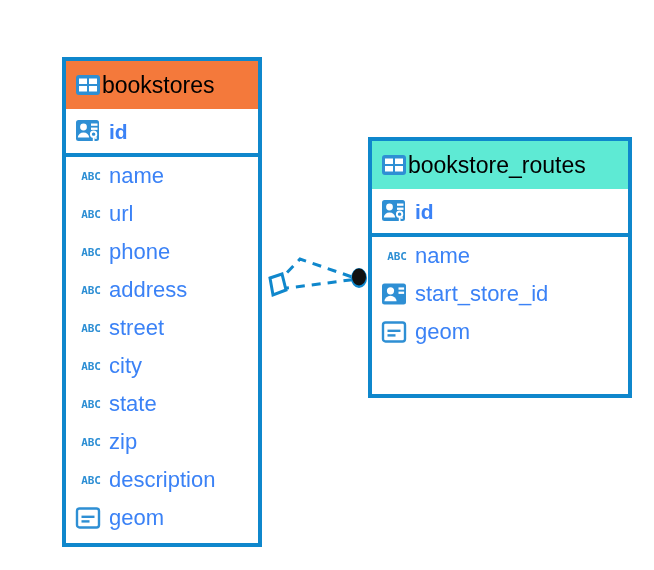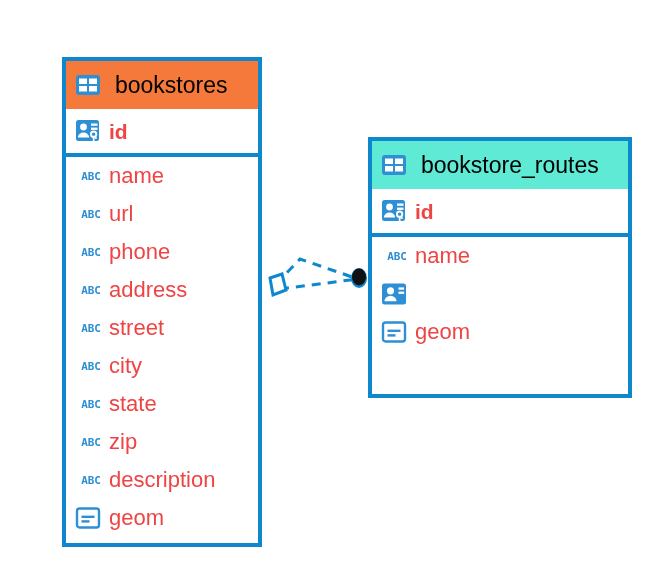--- a/index.html
+++ b/index.html
@@ -40,21 +40,21 @@
     width: 264px;
     height: 261px;
   }
 
   .entity-header {
     box-sizing: border-box;
     height: 48px;
     display: flex;
     align-items: center;
     padding-left: 9px;
-    gap: 14px;
+    gap: 1px;
   }
   .entity-header.accent-orange { background: #f4793b; }
   .entity-header.accent-gray   { background: #5eead4; }
 
   .entity-title {
     font-size: 23px;
     color: #000000;
     line-height: 1;
     white-space: nowrap;
   }
@@ -69,21 +69,21 @@
     height: 38px;
     display: flex;
     align-items: center;
     padding-left: 9px;
     gap: 8px;
   }
   .pk-section .field-row { height: 44px; }
 
   .field-label {
     font-size: 22px;
-    color: #ef4444;
+    color: #3b82f6;
     line-height: 1;
     white-space: nowrap;
   }
   .field-label.pk {
     font-weight: bold;
     font-size: 21px;
   }
 
   
   .icon {
@@ -292,20 +292,21 @@
       <div class="field-row">
         <span class="icon icon-fk">
           <svg viewBox="0 0 26 24" width="26" height="24" xmlns="http://www.w3.org/2000/svg">
             <rect x="1" y="1.5" width="24" height="21" rx="2.5" ry="2.5" fill="#2e8fd4"></rect>
             <circle cx="9.5" cy="8.8" r="3.6" fill="#ffffff"></circle>
             <path d="M3.4 19.2 a6.1 5.4 0 0 1 12.2 0 z" fill="#ffffff"></path>
             <rect x="17.5" y="5.4" width="5.6" height="2.3" fill="#ffffff"></rect>
             <rect x="17.5" y="9.6" width="5.6" height="2.3" fill="#ffffff"></rect>
           </svg>
         </span>
+        <span class="field-label">start_store_id</span>
       </div>
 
 
       <div class="field-row">
         <span class="icon icon-blob">
           <svg viewBox="0 0 26 24" width="26" height="24" xmlns="http://www.w3.org/2000/svg">
             <rect x="2" y="2.5" width="22" height="19" rx="2.5" ry="2.5" fill="#ffffff" stroke="#2e8fd4" stroke-width="2.4"></rect>
             <rect x="6.5" y="9.6" width="13" height="2.4" fill="#2e8fd4"></rect>
             <rect x="6.5" y="14.2" width="8" height="2.4" fill="#2e8fd4"></rect>
           </svg>

